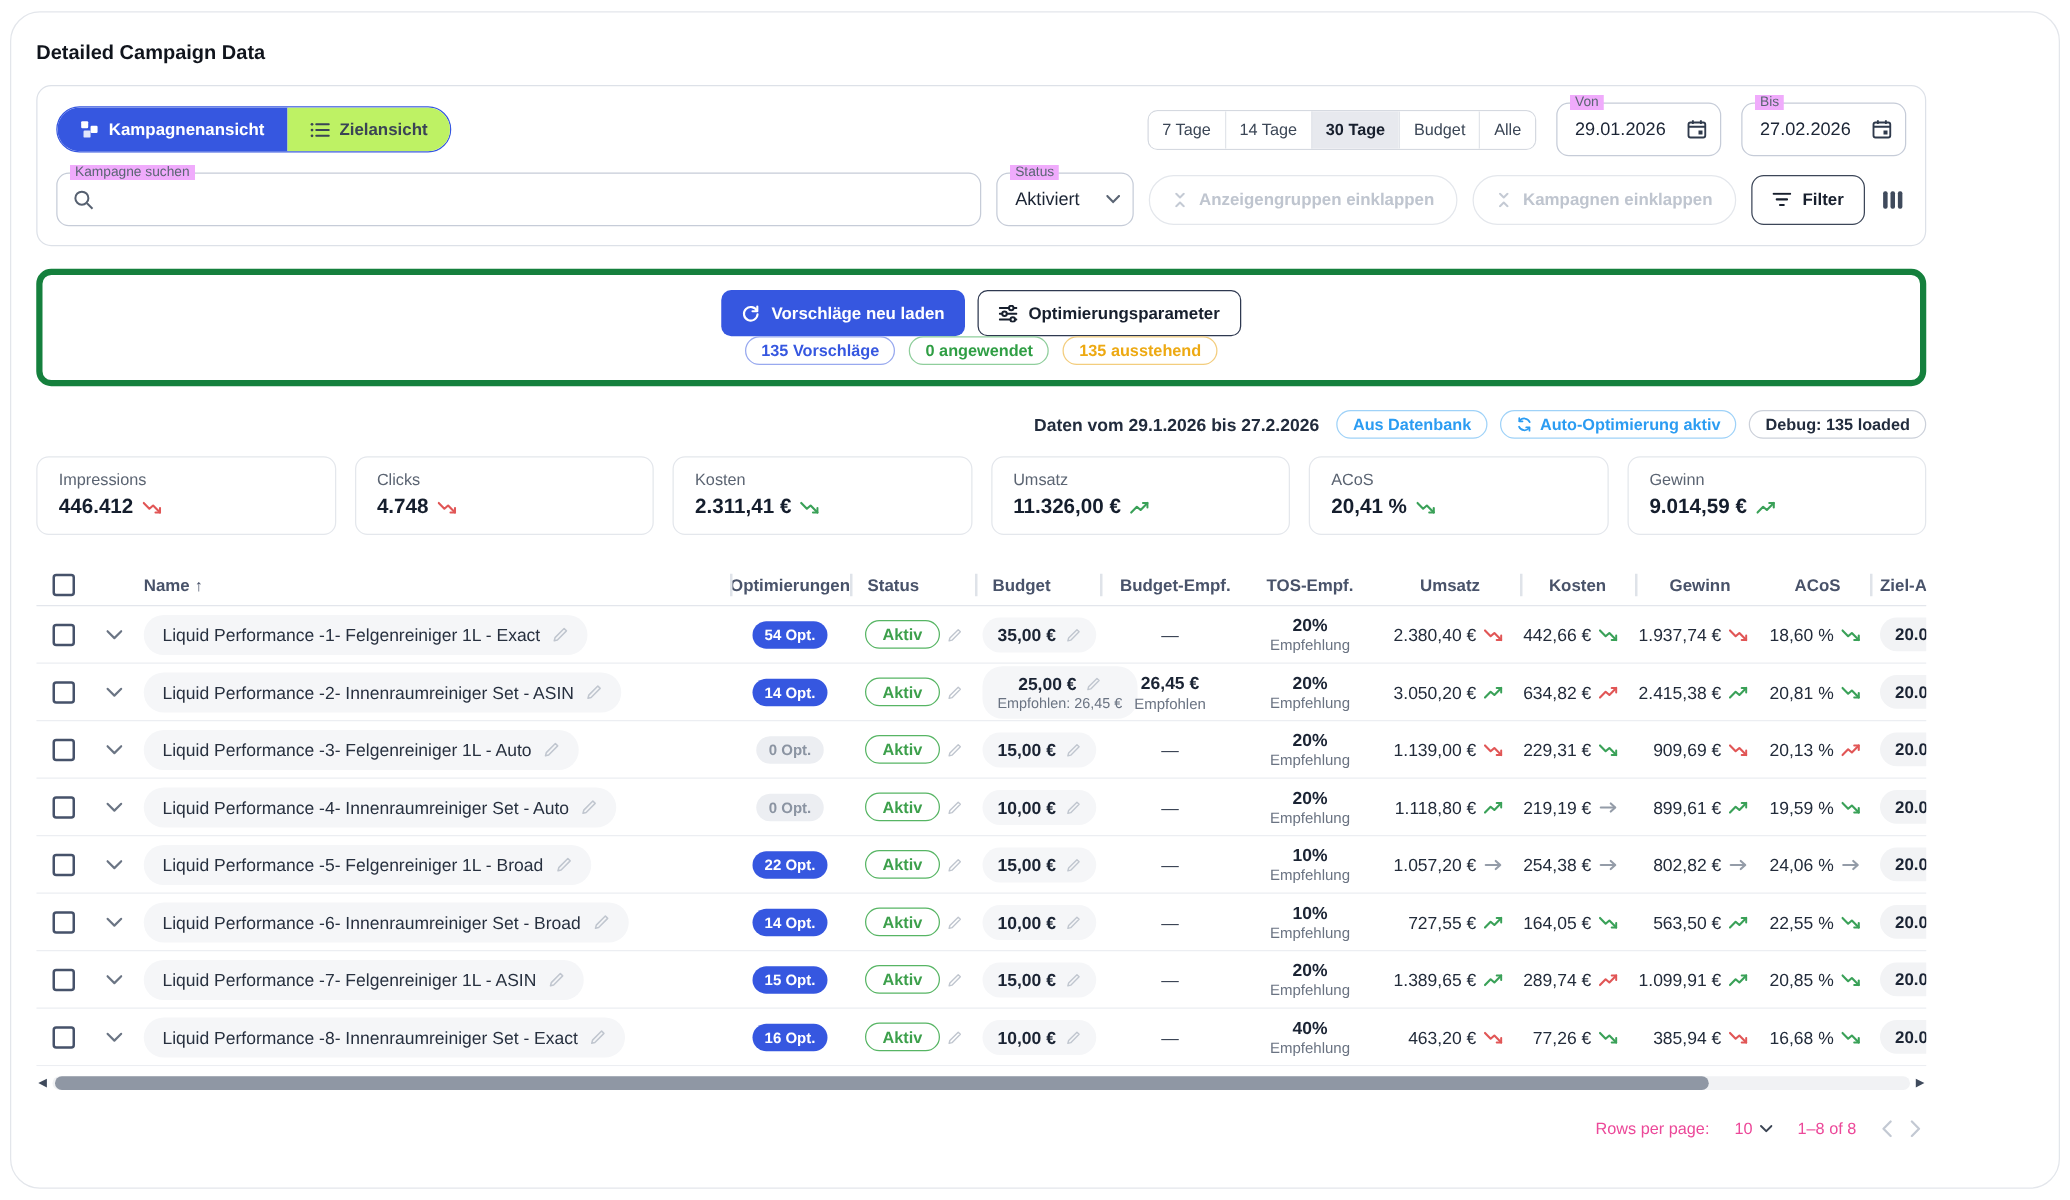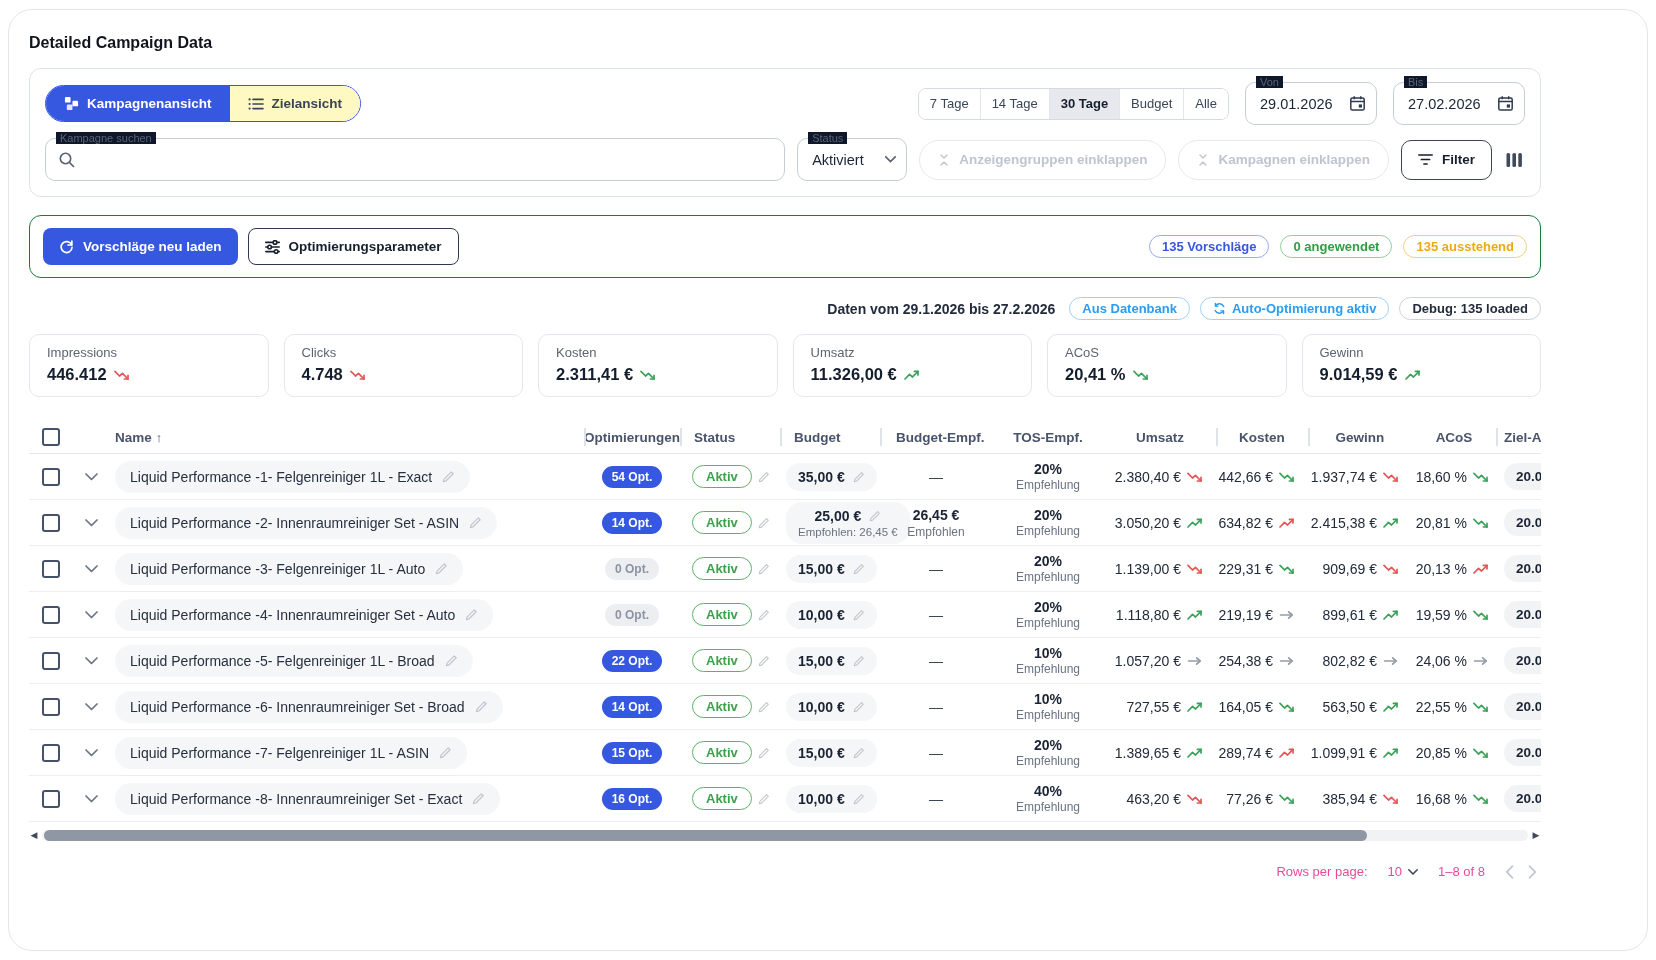--- a/index.html
+++ b/index.html
@@ -6,42 +6,42 @@
   html,body { width:1656px; height:960px; background:#fff; font-family:"Liberation Sans", sans-serif; color:#1d2636; }
   .app-card { position:absolute; left:8px; top:9px; width:1640px; height:942px; border:1px solid #e3e6eb; border-radius:24px; background:#fff; overflow:hidden; }
   .content { width:1512px; margin-left:20px; }
 
   .page-title { font-size:16px; font-weight:700; color:#10141c; margin:24px 0 16px; }
 
   
   .filter-panel { border:1px solid #dde1e8; border-radius:12px; padding:13px 15px 15px; display:flex; flex-direction:column; gap:13px; }
   .fp-row1 { display:flex; justify-content:space-between; align-items:center; }
   .tabs { display:inline-flex; border:1px solid #3657e0; border-radius:999px; overflow:hidden; height:37px; }
-  .tab { display:flex; align-items:center; gap:8px; padding:0 18px; font-size:13.5px; font-weight:700; color:#3a4455; cursor:pointer; background:#fef9c3; }
+  .tab { display:flex; align-items:center; gap:8px; padding:0 18px; font-size:13.5px; font-weight:700; color:#3a4455; cursor:pointer; background:#bef264; }
   .tab.active { background:#3657e0; color:#fff; }
   .fp-row1-right { display:flex; align-items:center; gap:16px; }
   .range-group { display:inline-flex; border:1px solid #d5d9e0; border-radius:8px; overflow:hidden; height:32px; }
   .range-btn { padding:0 11px; display:flex; align-items:center; font-size:13px; color:#3b4656; background:#fff; border-left:1px solid #e2e5ea; cursor:pointer; }
   .range-btn:first-child { border-left:none; }
   .range-btn.active { background:#e7e9ee; font-weight:700; color:#171f2d; }
   .field { position:relative; border:1px solid #c6ccd8; border-radius:10px; height:43px; display:flex; align-items:center; background:#fff; }
-  .field .flabel { position:absolute; top:-7px; left:10px; background:#0f172a; padding:0 4px; font-size:11px; color:#5b6574; }
+  .field .flabel { position:absolute; top:-7px; left:10px; background:#f0abfc; padding:0 4px; font-size:11px; color:#5b6574; }
   .date-field { width:132px; padding:0 10px 0 14px; justify-content:space-between; }
   .date-value { font-size:14.5px; color:#1b2434; }
   .fp-row2 { display:flex; align-items:center; gap:12px; }
   .search-field { flex:1; padding:0 12px; gap:20px;text-decoration:underline; }
   .status-field { width:110px; padding:0 10px 0 14px; justify-content:space-between; }
   .status-value { font-size:14.5px; color:#1b2434; }
   .btn { display:flex; align-items:center; gap:9px; border-radius:10px; font-size:13.5px; cursor:pointer; background:#fff; }
   .btn-disabled { height:40px; padding:0 18px; border:1px solid #e4e7ec; color:#bfc5cf; border-radius:20px; font-weight:600; cursor:default; }
   .btn-filter { height:40px; padding:0 16px; border:1.5px solid #3c4658; color:#171f2d; font-weight:700; }
   .cols-icon-btn { border:none; background:none; cursor:pointer; padding:2px; }
 
   
-  .action-panel { margin-top:18px; border:1px solid #15803d; border-radius:12px; padding:12px 13px; display:flex; justify-content:space-between; align-items:center; }
+  .action-panel { margin-top:18px; border:5px solid #15803d; border-radius:12px; padding:12px 13px; display:flex; justify-content:space-between; align-items:center;flex-direction:column; }
   .ap-left { display:flex; gap:10px; }
   .btn-primary { height:37px; padding:0 16px; background:#3657e0; color:#fff; font-weight:700; border:none; border-radius:8px; }
   .btn-outline-dark { height:37px; padding:0 16px; border:1.5px solid #2e3850; color:#171f2d; font-weight:700; border-radius:8px; }
   .ap-right { display:flex; align-items:center; gap:11px; }
   .pill { display:inline-flex; align-items:center; gap:6px; border-radius:999px; padding:3px 12px; font-size:13px; font-weight:700; background:#fff; }
   .pill-blue { color:#3657e0; border:1.5px solid #98a9ef; }
   .pill-green { color:#2f9e44; border:1.5px solid #8fce9c; }
   .pill-amber { color:#eda912; border:1.5px solid #f3cd7e; }
   .btn-apply { height:38px; margin-left:12px; padding:0 16px; background:#2f9e44; color:#fff; font-weight:700; border:none; border-radius:8px; }
 

